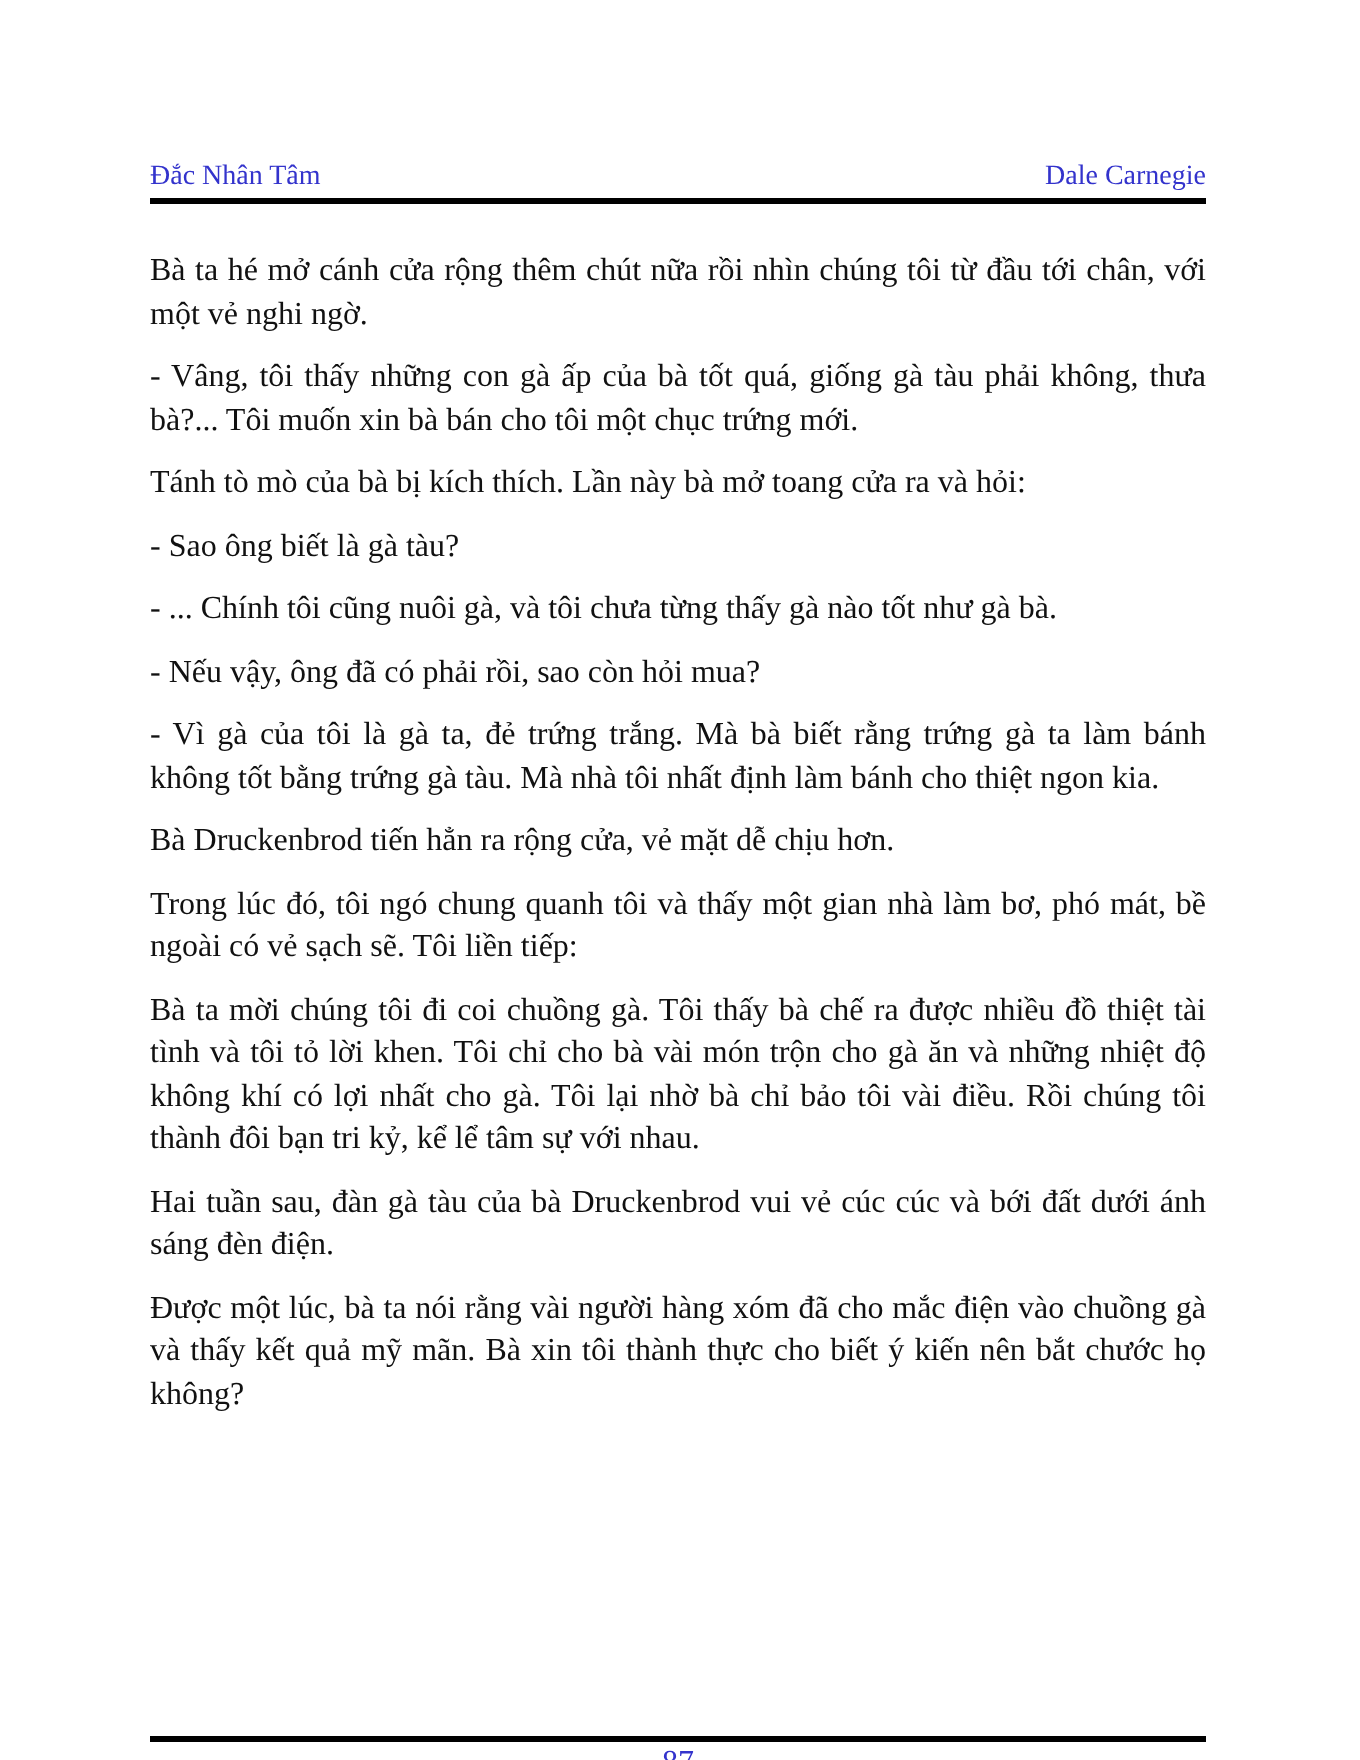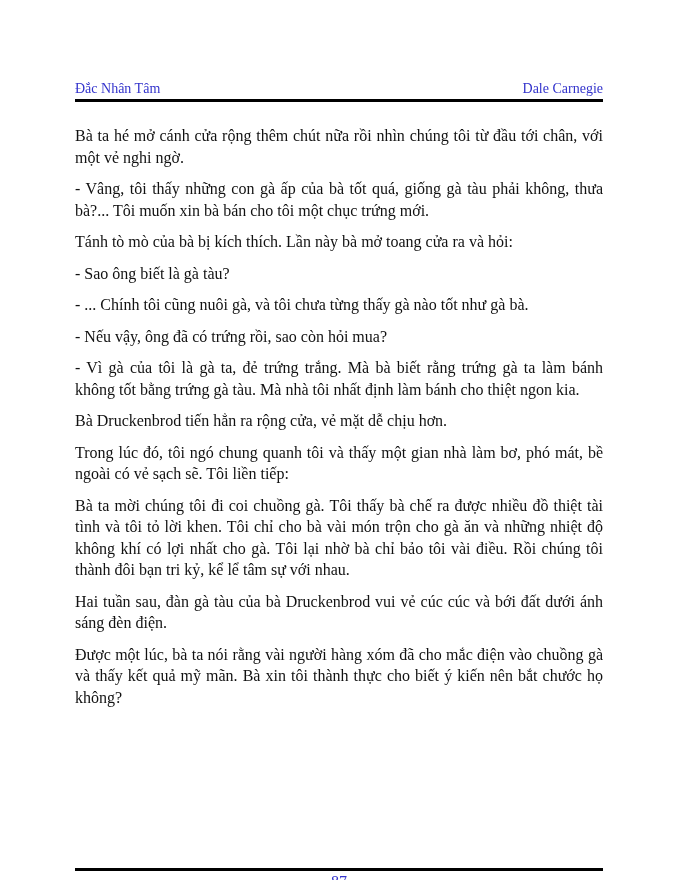--- a/index.html
+++ b/index.html
@@ -75,21 +75,21 @@
   </div>
 
   <div class="rule header-rule"></div>
 
   <div class="body-text">
       <p>Bà ta hé mở cánh cửa rộng thêm chút nữa rồi nhìn chúng tôi từ đầu tới chân, với một vẻ nghi ngờ.</p>
       <p>- Vâng, tôi thấy những con gà ấp của bà tốt quá, giống gà tàu phải không, thưa bà?... Tôi muốn xin bà bán cho tôi một chục trứng mới.</p>
       <p>Tánh tò mò của bà bị kích thích. Lần này bà mở toang cửa ra và hỏi:</p>
       <p>- Sao ông biết là gà tàu?</p>
       <p>- ... Chính tôi cũng nuôi gà, và tôi chưa từng thấy gà nào tốt như gà bà.</p>
-      <p>- Nếu vậy, ông đã có trứng rồi, sao còn hỏi mua?</p>
+      <p>- Nếu vậy, ông đã có phải rồi, sao còn hỏi mua?</p>
       <p>- Vì gà của tôi là gà ta, đẻ trứng trắng. Mà bà biết rằng trứng gà ta làm bánh không tốt bằng trứng gà tàu. Mà nhà tôi nhất định làm bánh cho thiệt ngon kia.</p>
       <p>Bà Druckenbrod tiến hẳn ra rộng cửa, vẻ mặt dễ chịu hơn.</p>
       <p>Trong lúc đó, tôi ngó chung quanh tôi và thấy một gian nhà làm bơ, phó mát, bề ngoài có vẻ sạch sẽ. Tôi liền tiếp:</p>
       <p>Bà ta mời chúng tôi đi coi chuồng gà. Tôi thấy bà chế ra được nhiều đồ thiệt tài tình và tôi tỏ lời khen. Tôi chỉ cho bà vài món trộn cho gà ăn và những nhiệt độ không khí có lợi nhất cho gà. Tôi lại nhờ bà chỉ bảo tôi vài điều. Rồi chúng tôi thành đôi bạn tri kỷ, kể lể tâm sự với nhau.</p>
       <p>Hai tuần sau, đàn gà tàu của bà Druckenbrod vui vẻ cúc cúc và bới đất dưới ánh sáng đèn điện.</p>
       <p>Được một lúc, bà ta nói rằng vài người hàng xóm đã cho mắc điện vào chuồng gà và thấy kết quả mỹ mãn. Bà xin tôi thành thực cho biết ý kiến nên bắt chước họ không?</p>
     </div>
 
   <div class="footer">
     <div class="rule footer-rule"></div>

